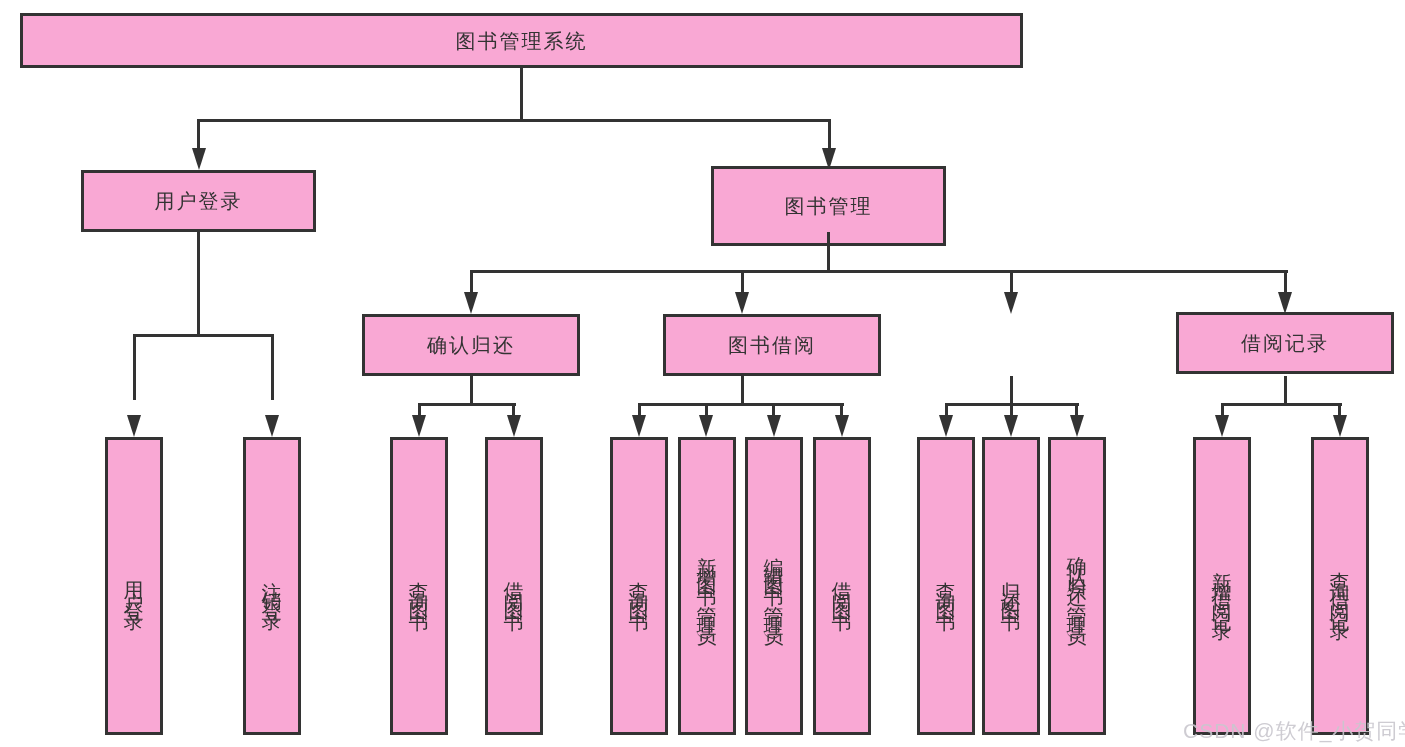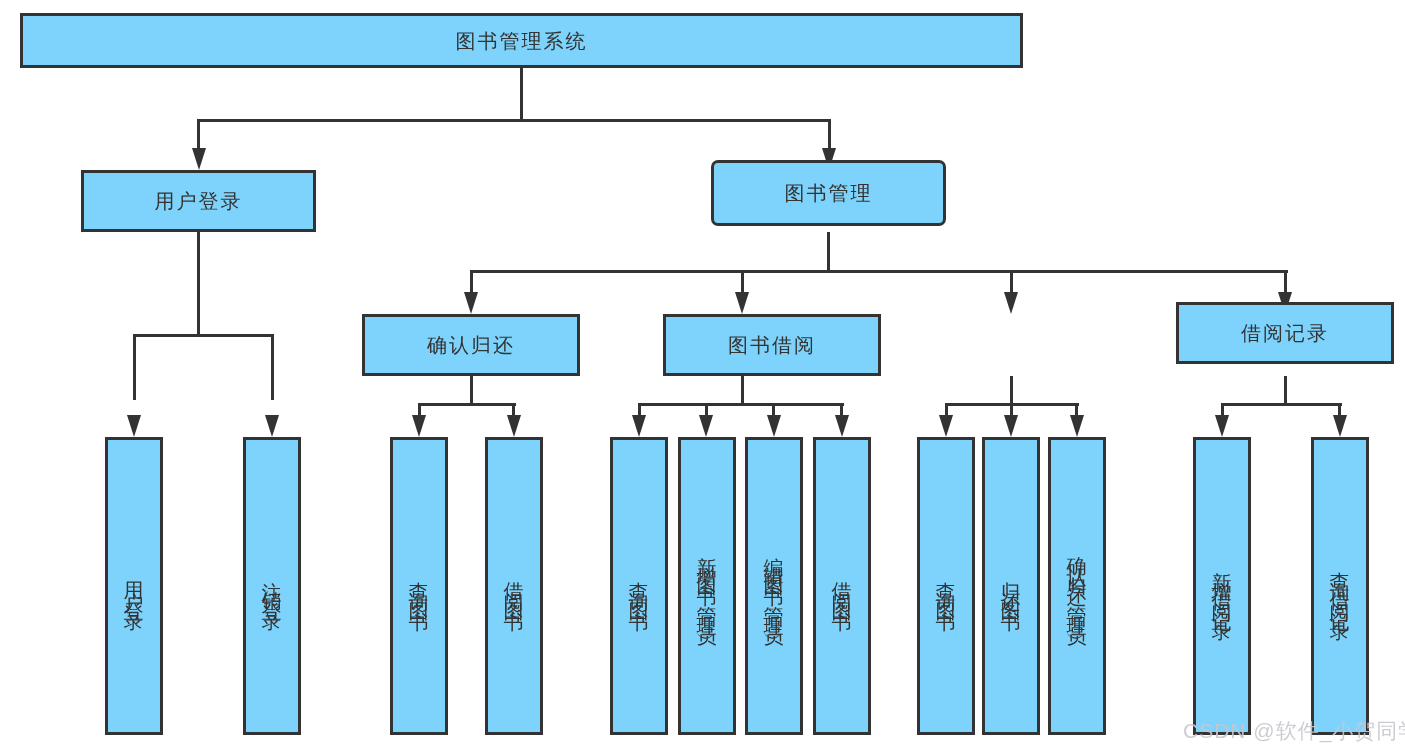--- a/index.html
+++ b/index.html
@@ -1,21 +1,21 @@
 <!DOCTYPE html>
 <html><head>
 <meta charset="utf-8">
 <style>
   html,body{margin:0;padding:0;background:#ffffff;}
   #stage{
     position:relative;width:1405px;height:747px;background:#ffffff;overflow:hidden;
     font-family:"Liberation Sans",sans-serif;color:#333333;
   }
   .bx{
-    position:absolute;box-sizing:border-box;background:#7dd3fc;border:3px solid #333333;
+    position:absolute;box-sizing:border-box;background:#f9a8d4;border:3px solid #333333;
     display:flex;align-items:center;justify-content:center;
     font-size:20px;line-height:1;color:#333333;letter-spacing:2px;
   }
   .vx span{
     writing-mode:vertical-rl;text-orientation:mixed;letter-spacing:10px;
     font-size:20px;line-height:1;white-space:nowrap;
   }
   .ln{position:absolute;background:#333333;}
   .arw{
     position:absolute;width:0;height:0;
@@ -39,21 +39,21 @@
   <div class="ln" style="left:520px;top:68px;width:3px;height:53px;"></div>
   <div class="ln" style="left:197px;top:119px;width:634px;height:3px;"></div>
   <div class="ln" style="left:197px;top:119px;width:3px;height:34px;"></div>
   <div class="ln" style="left:828px;top:119px;width:3px;height:34px;"></div>
   <div class="arw" style="left:192px;top:148px;"></div>
   <div class="arw" style="left:822px;top:148px;"></div>
 
   <div class="bx" style="left:81px;top:170px;width:235px;height:62px;">
     <span>用户登录</span>
   </div>
-  <div class="bx" style="left:711px;top:160px;width:235px;height:66px;border-radius:7px;">
+  <div class="bx" style="left:711px;top:166px;width:235px;height:80px;">
     <span>图书管理</span>
   </div>
 
   <div class="ln" style="left:197px;top:232px;width:3px;height:104px;"></div>
   <div class="ln" style="left:133px;top:334px;width:141px;height:3px;"></div>
   <div class="ln" style="left:133px;top:334px;width:3px;height:66px;"></div>
   <div class="ln" style="left:271px;top:334px;width:3px;height:66px;"></div>
   <div class="arw" style="left:127px;top:415px;"></div>
   <div class="arw" style="left:265px;top:415px;"></div>
 
@@ -67,21 +67,21 @@
   <div class="arw" style="left:735px;top:292px;"></div>
   <div class="arw" style="left:1004px;top:292px;"></div>
   <div class="arw" style="left:1278px;top:292px;"></div>
 
   <div class="bx" style="left:362px;top:314px;width:218px;height:62px;">
     <span>确认归还</span>
   </div>
   <div class="bx" style="left:663px;top:314px;width:218px;height:62px;">
     <span>图书借阅</span>
   </div>
-  <div class="bx" style="left:1176px;top:302px;width:218px;height:62px;">
+  <div class="bx" style="left:1176px;top:312px;width:218px;height:62px;">
     <span>借阅记录</span>
   </div>
 
   <div class="ln" style="left:470px;top:376px;width:3px;height:29px;"></div>
   <div class="ln" style="left:418px;top:403px;width:98px;height:3px;"></div>
   <div class="ln" style="left:418px;top:403px;width:3px;height:14px;"></div>
   <div class="ln" style="left:512px;top:403px;width:3px;height:14px;"></div>
   <div class="arw" style="left:412px;top:415px;"></div>
   <div class="arw" style="left:507px;top:415px;"></div>
 

